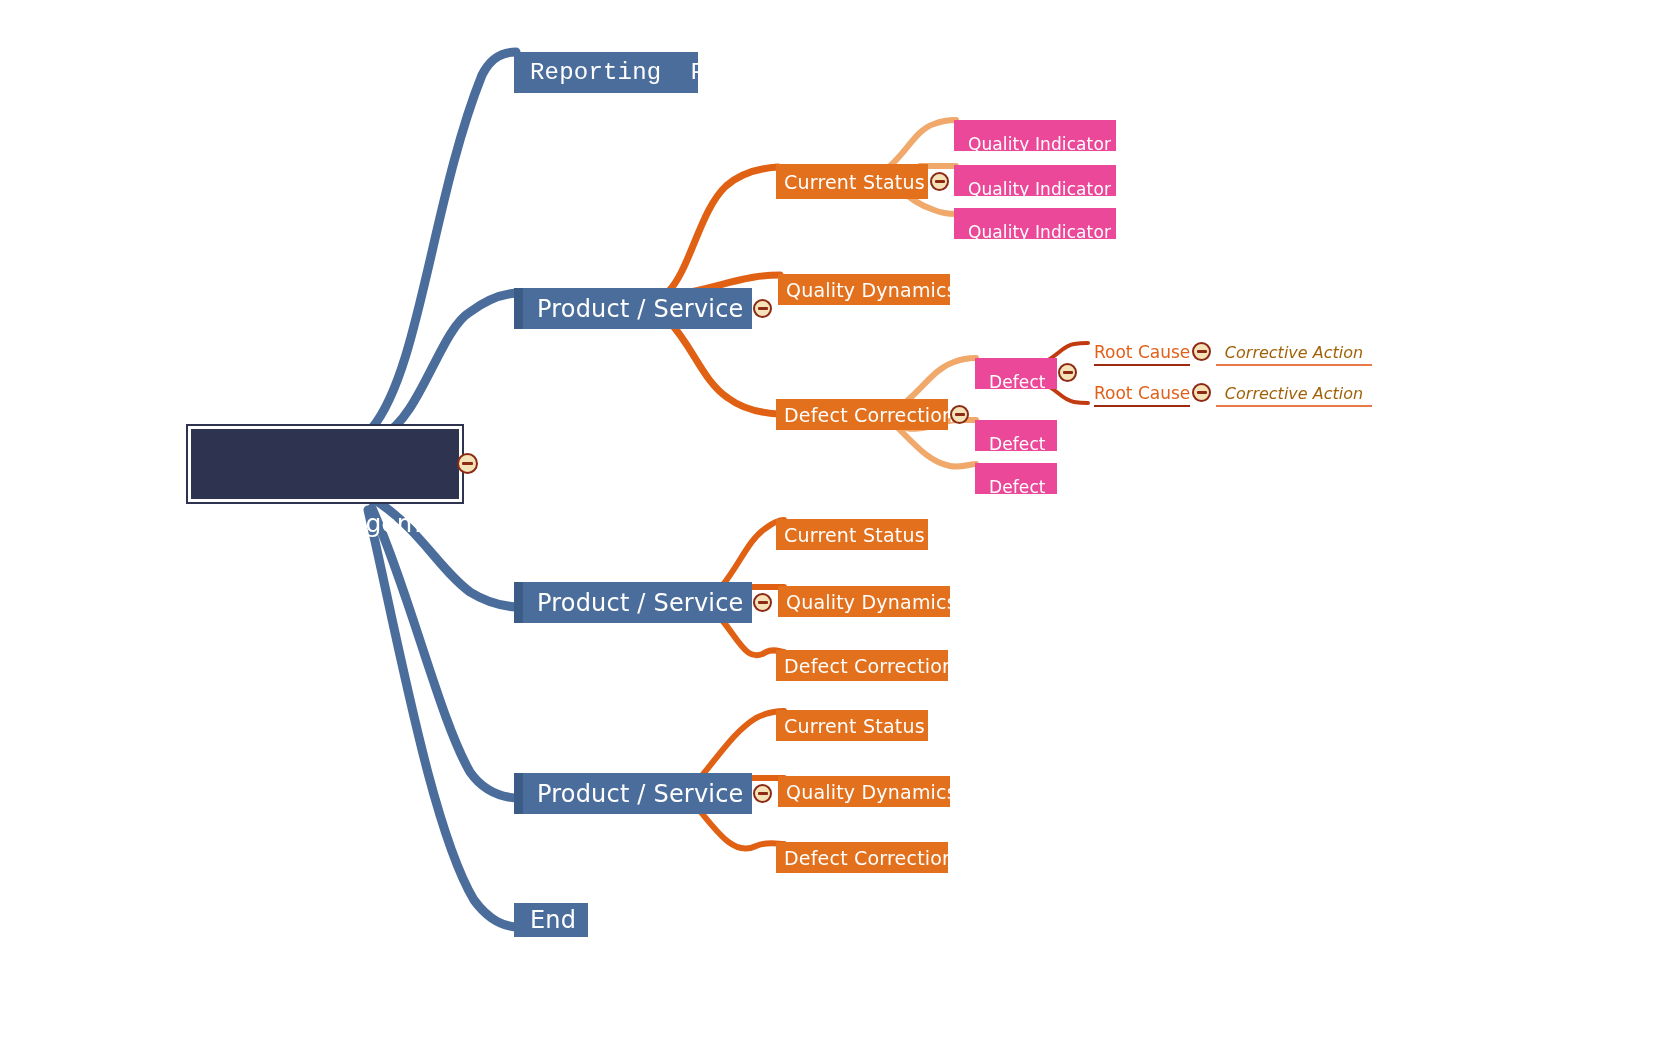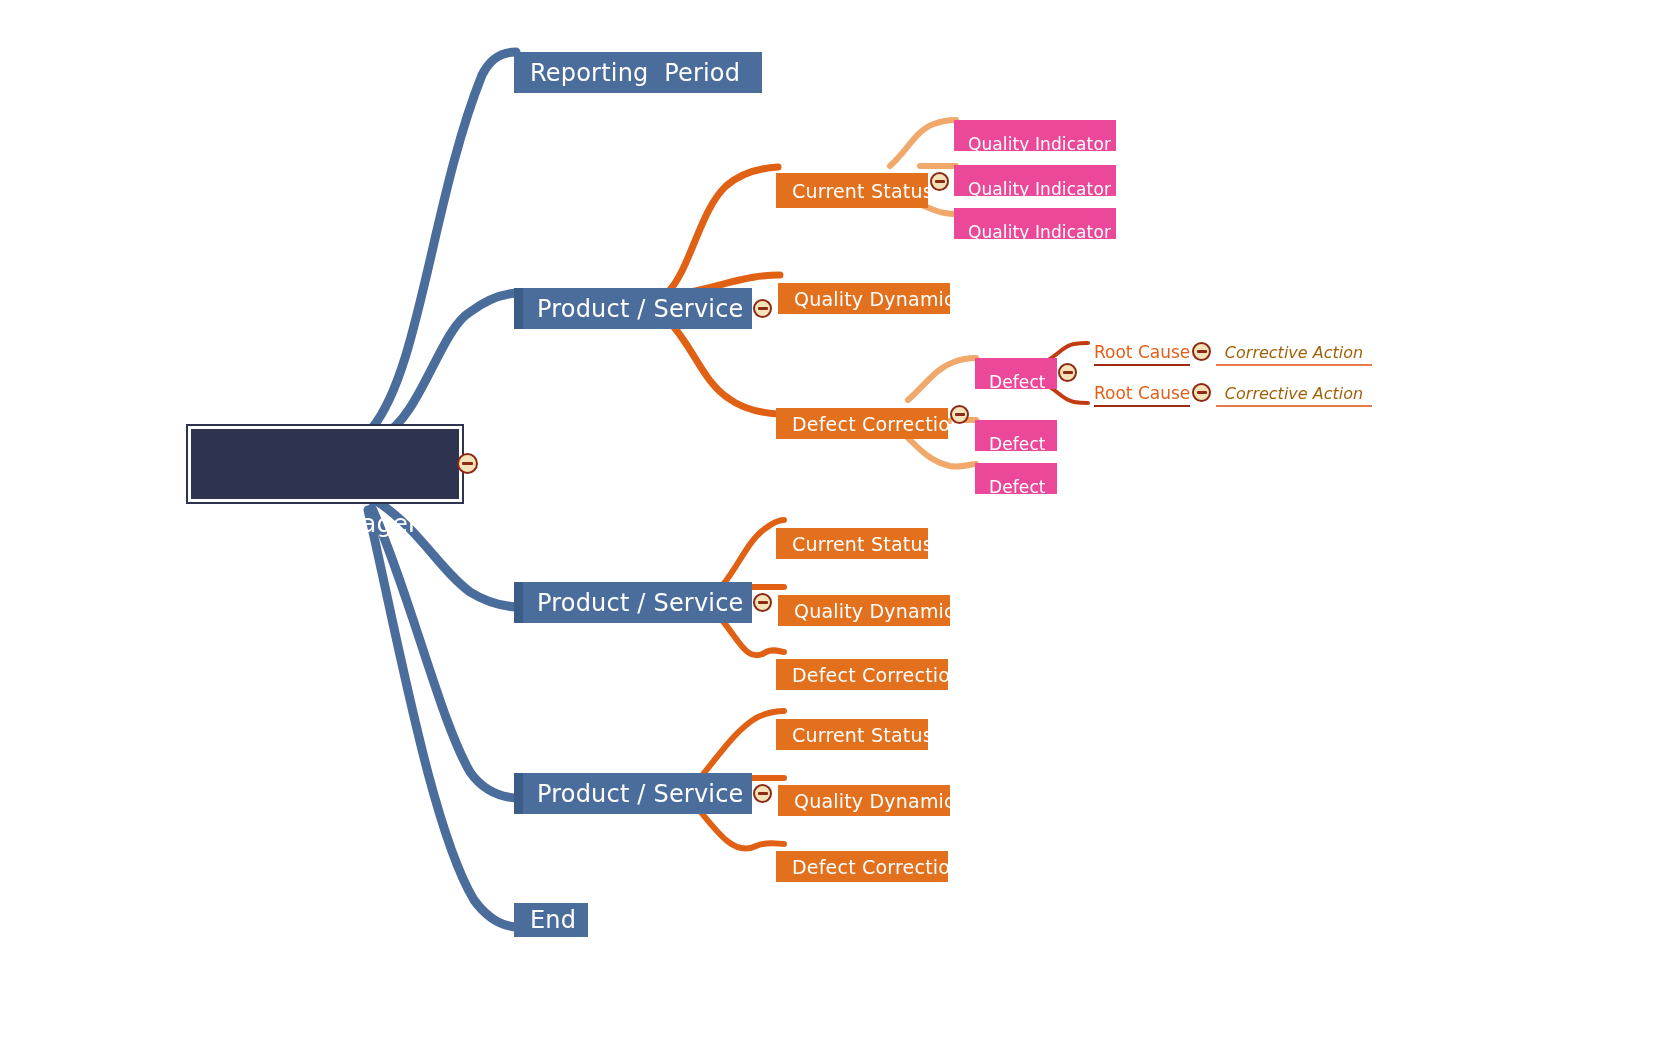--- a/index.html
+++ b/index.html
@@ -63,23 +63,22 @@
   }
   .node-blue.with-strip {
     border-left: 9px solid #3c5c88;
     padding-left: 14px;
   }
 
   
   .node-orange {
     background: #e2701d;
     font-size: 19px;
-    padding: 0 16px 0 16px;
+    padding: 0 16px 0 8px;
     letter-spacing: 0.2px;
-    margin-top: 9px;
   }
   
   .node-orange-dark {
     background: #ec4899;
     font-size: 17px;
     padding: 16px 14px 0 14px;
     letter-spacing: 0.1px;
   }
 
   
@@ -174,26 +173,26 @@
     <path d="M 722 586 C 740 564 748 540 766 528 C 774 522 780 520 784 520" fill="none" stroke="#e06014" stroke-width="6" stroke-linecap="round"></path>
     <path d="M 752 587 C 766 587 776 587 784 587" fill="none" stroke="#e06014" stroke-width="6" stroke-linecap="round"></path>
     <path d="M 722 620 C 740 642 748 664 766 652 C 774 648 780 652 784 652" fill="none" stroke="#e06014" stroke-width="6" stroke-linecap="round"></path>
 
     <path d="M 700 778 C 720 754 736 730 756 718 C 768 712 778 711 784 711" fill="none" stroke="#e06014" stroke-width="6" stroke-linecap="round"></path>
     <path d="M 752 778 C 766 778 776 778 784 778" fill="none" stroke="#e06014" stroke-width="6" stroke-linecap="round"></path>
     <path d="M 700 811 C 720 836 736 856 756 846 C 768 841 778 844 784 844" fill="none" stroke="#e06014" stroke-width="6" stroke-linecap="round"></path>
   </svg>
 
   <div class="node node-root" style="left:186px; top:424px; width:278px; height:80px;">
-    <span class="root-line">Quality Management</span>
+    <span class="root-line">Action Management</span>
     <span class="root-line">Presentation</span>
   </div>
   <div class="collapse-icon" style="left:457px; top:453px;"></div>
 
-  <div class="node node-blue" style="left:514px; top:52px; width:248px; height:41px;">
+  <div class="node node-blue" style="left:514px; top:52px; width:184px; height:41px;font-family:Liberation Mono, monospace;">
     <span>Reporting  Period</span>
   </div>
 
   <div class="node node-blue with-strip" style="left:514px; top:288px; width:238px; height:41px;">
     <span>Product / Service 1</span>
   </div>
   <div class="collapse-icon small" style="left:753px; top:299px;"></div>
 
   <div class="node node-orange" style="left:776px; top:164px; width:152px; height:35px;">
     <span>Current Status</span>

